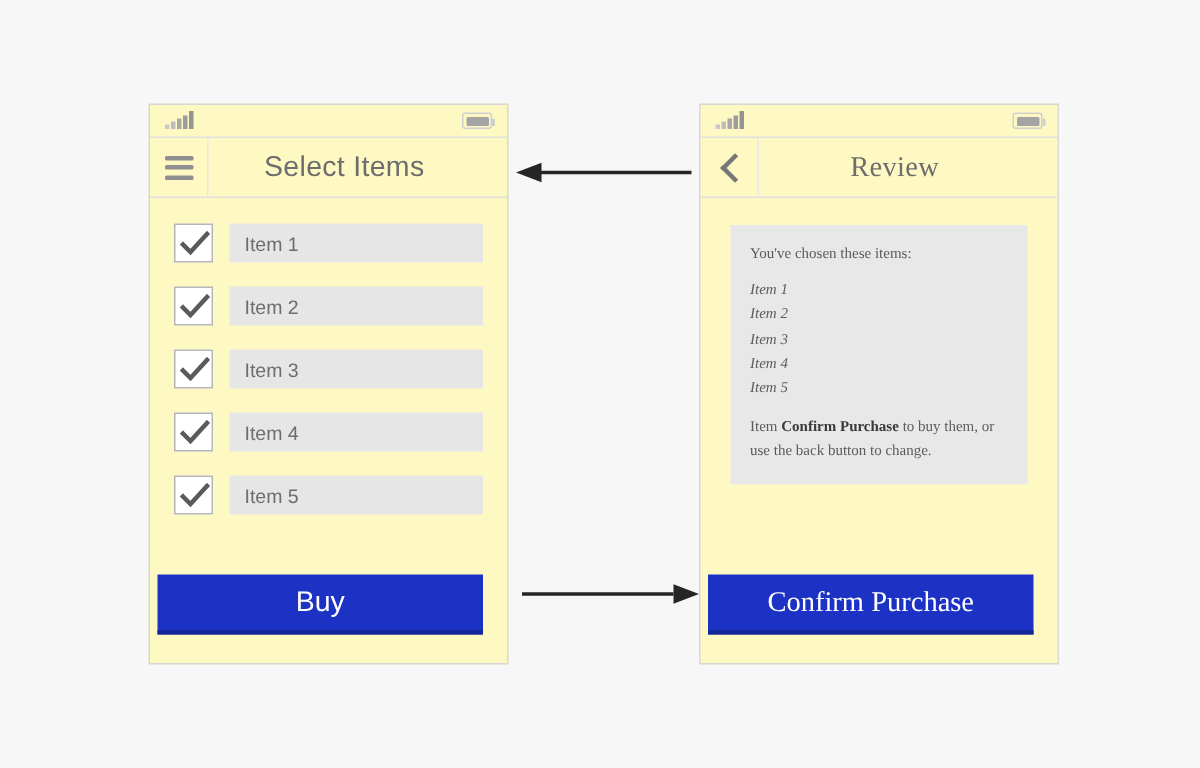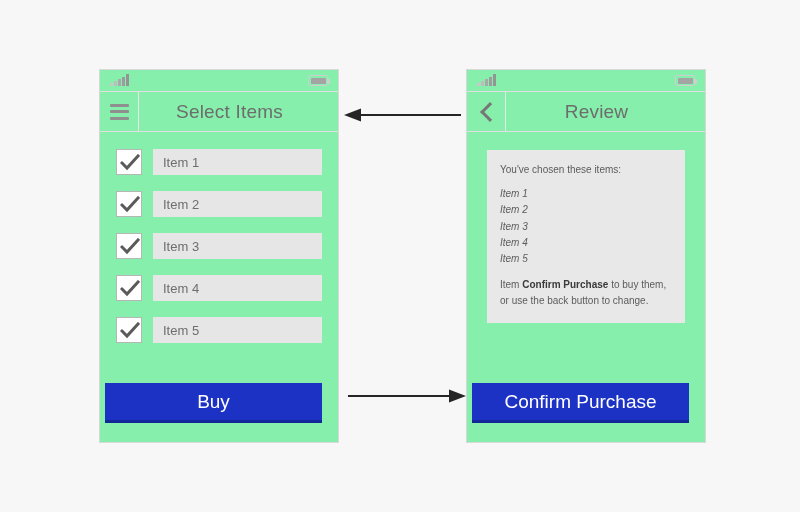--- a/index.html
+++ b/index.html
@@ -20,26 +20,26 @@
     left: 0; top: 0;
     width: 800px;
     height: 512px;
   }
 
   
   .phone {
     position: absolute;
     width: 240px;
     height: 374px;
-    background: #86efac;
+    background: #fef9c3;
     border: 1px solid #d8d8d8;
     box-sizing: border-box;
   }
   #phone-left  { left: 99px; top: 69px; }
-  #phone-right { left: 466px; top: 69px; }
+  #phone-right { left: 466px; top: 69px; font-family: Liberation Serif, serif; }
 
   
   .statusbar {
     position: relative;
     height: 22px;
     border-bottom: 1px solid #e0e0e0;
     box-sizing: border-box;
   }
   .signal {
     position: absolute;

